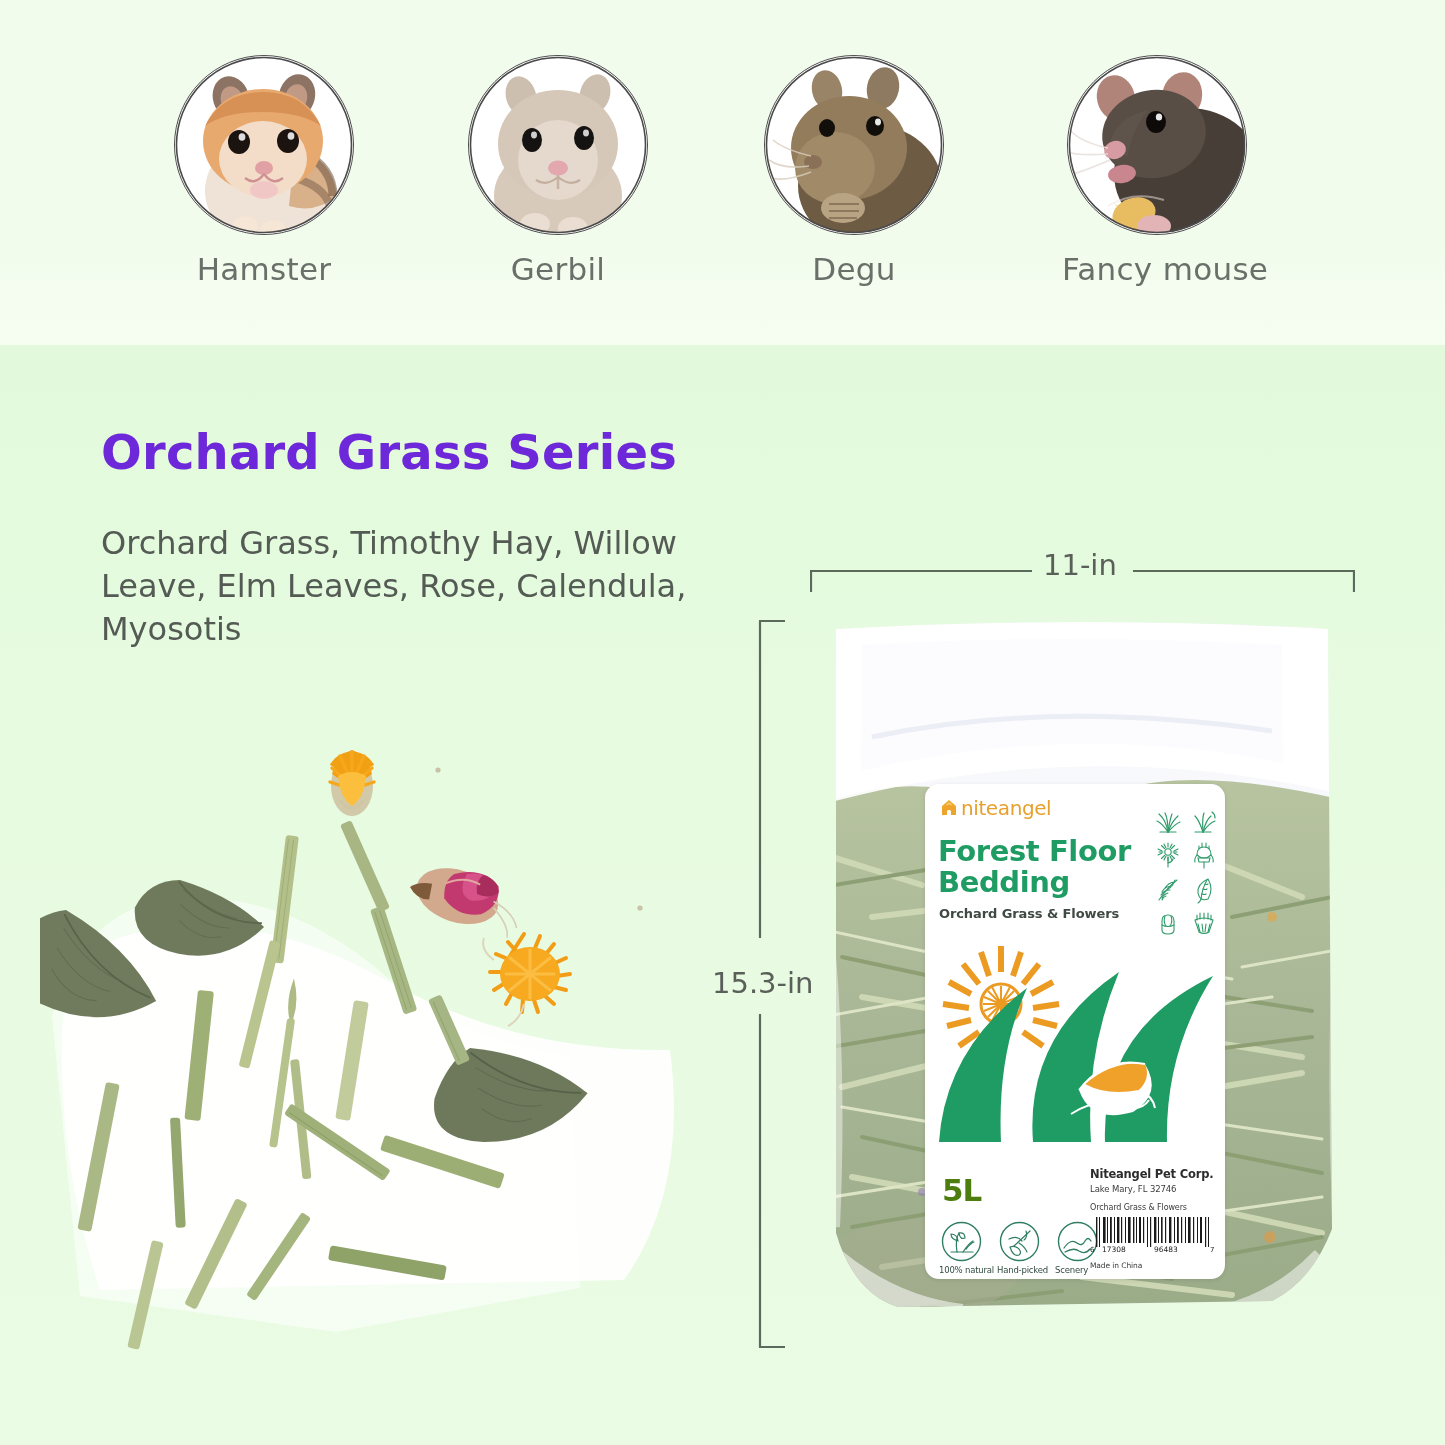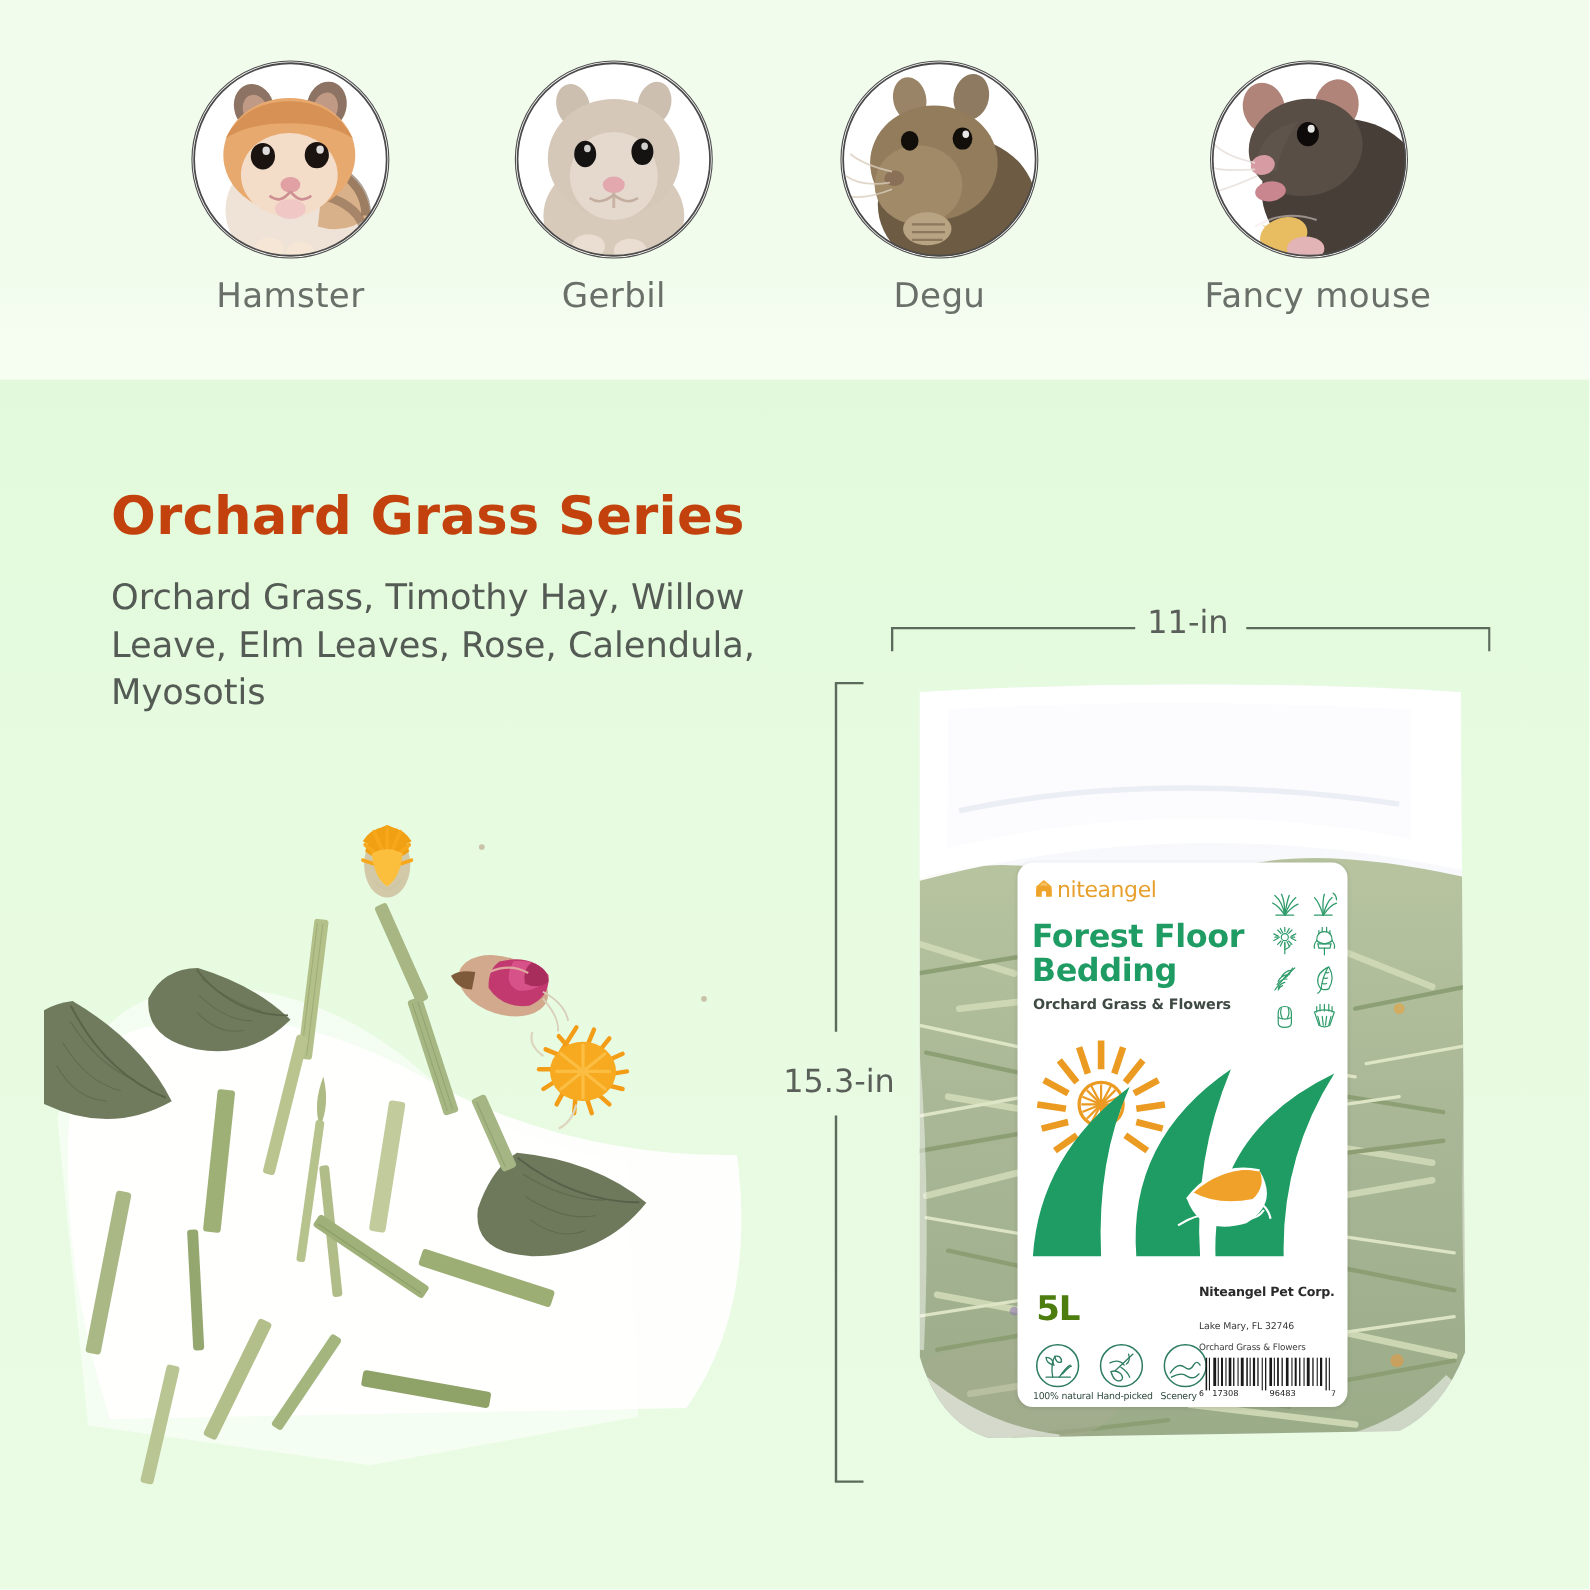--- a/index.html
+++ b/index.html
@@ -31,34 +31,33 @@
   }
   .animal .cap{
     margin-top:16px;
     font-size:31px;color:#6a7069;
     letter-spacing:.3px;white-space:nowrap;
     font-family:"DejaVu Sans", sans-serif;
   }
   #an0{left:169px;}
   #an1{left:463px;}
   #an2{left:759px;}
-  #an3{left:1095px;text-align:center;}
+  #an3{left:1062px;text-align:center;}
   #an3 .cap{margin-left:0;}
 
   
   .bottom-band{
     position:absolute;left:0;top:345px;width:1445px;height:1100px;
     background:linear-gradient(180deg,#e2fadb 0%,#e7fbe1 40%,#eafce4 100%);
   }
 
   .heading{
     position:absolute;left:101px;top:424px;
-    font-size:48px;font-weight:bold;color:#c2410c;
+    font-size:48px;font-weight:bold;color:#6d28d9;
     letter-spacing:.2px;
-    margin-top:17px;
   }
   .subtext{
     position:absolute;left:101px;top:522px;width:600px;
     font-size:32px;line-height:43px;color:#545a54;
   }
 
   
   .scatter{
     position:absolute;left:40px;top:730px;width:660px;height:650px;
   }
@@ -127,21 +126,21 @@
   .badge{width:44px;}
   .badge .ring{width:41px;height:41px;margin:0 auto;}
   .badge .btxt{
     margin-top:3px;font-size:8.5px;color:#2f4a3e;white-space:nowrap;
     letter-spacing:-.2px;
   }
   .corp{
     position:absolute;right:9px;top:383px;width:126px;text-align:left;
   }
   .corp .c1{font-size:11.5px;font-weight:bold;color:#2b2b2b;letter-spacing:-.2px;}
-  .corp .c2{font-size:8.5px;color:#3a3a3a;margin-top:20px;letter-spacing:-.1px;}
+  .corp .c2{font-size:8.5px;color:#3a3a3a;margin-top:3px;letter-spacing:-.1px;}
   .corp .c3{font-size:8px;color:#3a3a3a;margin-top:9px;letter-spacing:-.1px;}
   .barcode{margin-top:5px;}
   .corp .c4{font-size:7.5px;color:#3a3a3a;margin-top:4px;letter-spacing:-.1px;}
 </style>
 </head>
 <body>
 
 <div id="page">
 
   <div class="top-band">

